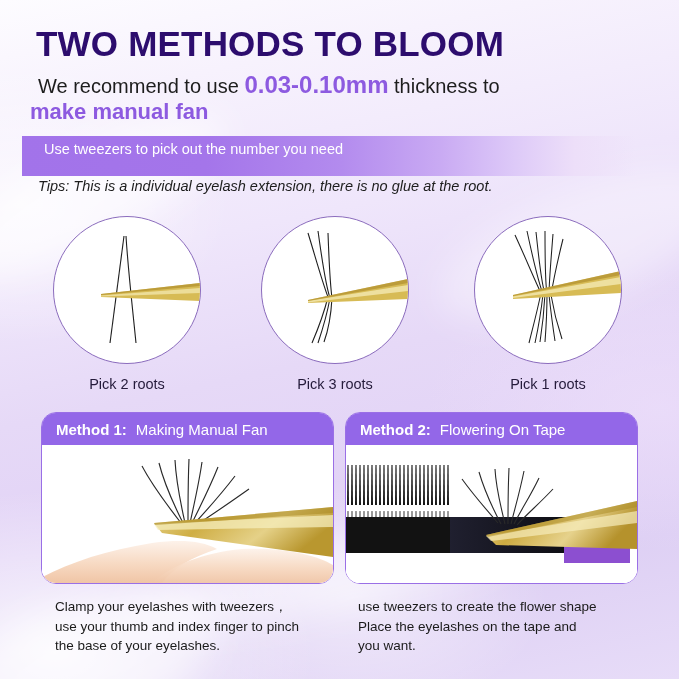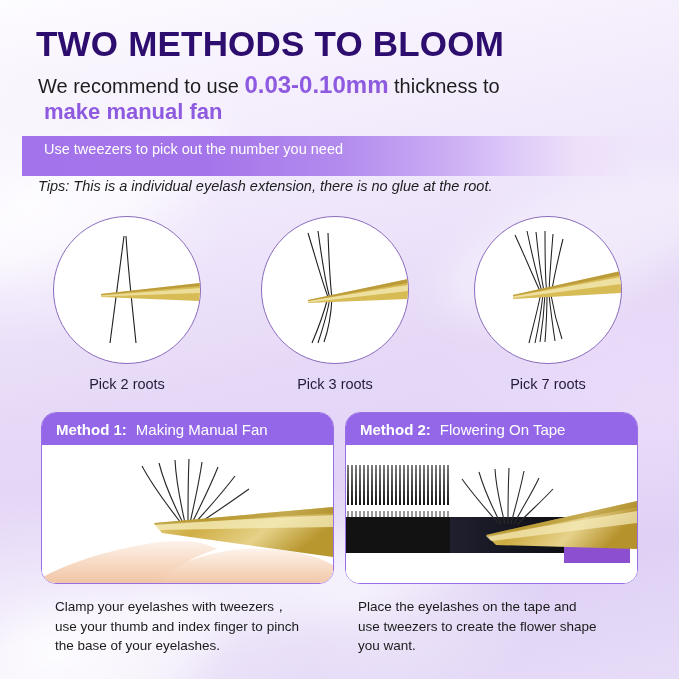--- a/index.html
+++ b/index.html
@@ -72,21 +72,21 @@
   .subtitle {
     position: absolute;
     left: 38px;
     top: 71px;
     font-size: 20px;
     color: #1d1d1d;
     white-space: nowrap;
   }
   .subtitle2 {
     position: absolute;
-    left: 44px;
+    left: 30px;
     top: 99px;
     font-size: 22px;
     font-weight: bold;
     color: #8d5ae0;
     white-space: nowrap;
   }
   .hl {
     color: #8d5ae0;
     font-weight: bold;
     font-size: 24px;
@@ -282,21 +282,21 @@
             <path d="M78 17 C 76 43, 74 65, 74 78 C 76 96, 78 111, 80 124"></path>
             <path d="M88 22 C 82 46, 78 66, 76 78 C 79 96, 83 110, 87 122"></path>
           </g>
           <g>
             <path d="M38 78 L146 54 L146 76 L38 82 Z" fill="#d7bb55"></path>
             <path d="M38 79.5 L146 60 L146 67 L38 81 Z" fill="#f2e6ae" opacity="0.85"></path>
             <path d="M38 78 L146 54 L146 58 L38 79 Z" fill="#ad8c2c" opacity="0.65"></path>
           </g>
         </svg>
       </div>
-      <div class="circle-caption">Pick 7 roots</div>
+      <div class="circle-caption">Pick 1 roots</div>
     </div>
   </div>
 
   <div class="panel p1">
     <div class="panel-head">
       <span class="mlabel">Method 1:</span>
       <span class="mname">Making Manual Fan</span>
     </div>
     <div class="panel-body">
       <svg width="291" height="138" viewBox="0 0 291 138">
@@ -395,18 +395,18 @@
     </div>
   </div>
 
   <div class="caption cap1">
     <div>Clamp your eyelashes with tweezers，</div>
     <div>use your thumb and index finger to pinch</div>
     <div>the base of your eyelashes.</div>
   </div>
 
   <div class="caption cap2">
+    <div>use tweezers to create the flower shape</div>
     <div>Place the eyelashes on the tape and</div>
-    <div>use tweezers to create the flower shape</div>
     <div>you want.</div>
   </div>
 
 </div>
 
 </body></html>

